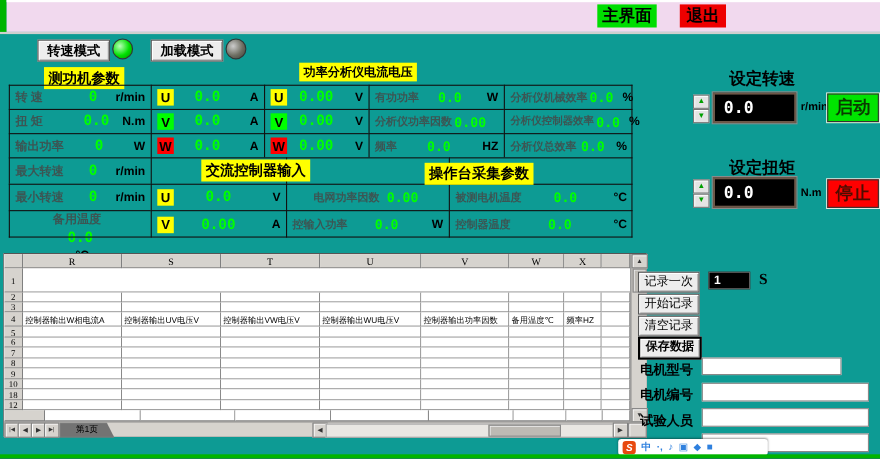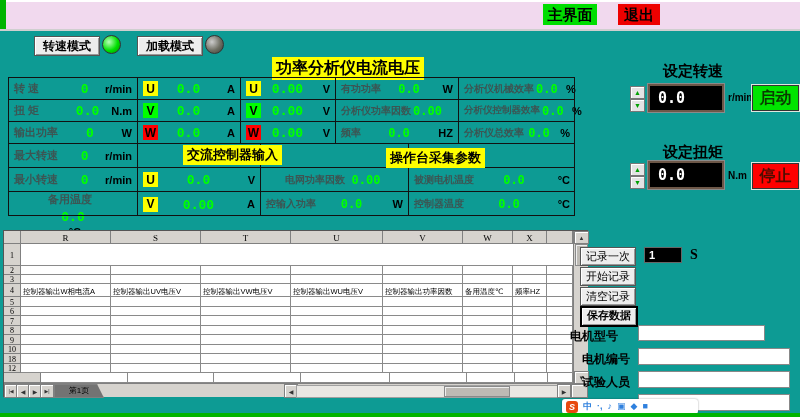--- a/index.html
+++ b/index.html
@@ -109,21 +109,22 @@
   <div class="abs titlebar"></div>
   <div class="abs btn-main">主界面</div>
   <div class="abs btn-exit">退出</div>
   <div class="abs grayline"></div>
 
   <div class="abs mode-btn" style="left:34px;top:36px;width:64px;">转速模式</div>
   <div class="abs led led-on" style="left:102px;top:35px;"></div>
   <div class="abs mode-btn" style="left:137px;top:36px;width:64px;">加载模式</div>
   <div class="abs led led-off" style="left:205px;top:35px;"></div>
 
-  <div class="abs yhead" style="left:272px;top:57px;font-size:16px;">功率分析仪电流电压</div>
+  <div class="abs yhead" style="left:40px;top:61px;">测功机参数</div>
+  <div class="abs yhead" style="left:272px;top:57px;font-size:11px;">功率分析仪电流电压</div>
 
   <div class="pc" style="left:8px;top:77px;width:129px;height:22px;">
     <span class="plabel" style="width:50px;">转 速</span>
     <span class="pval">0</span>
     <span class="punit">r/min</span>
   </div>
   <div class="pc" style="left:137px;top:77px;width:103px;height:22px;">
     <span class="badge bg-u">U</span>
     <span class="pval">0.0</span>
     <span class="punit">A</span>
@@ -463,21 +464,21 @@
     </div>
   </div>
 
   <div class="abs rec-btn" style="left:580px;top:247px;">记录一次</div>
   <div class="abs interval-display" style="left:644px;top:247px;width:38px;height:16px;">1</div>
   <div class="abs s-unit" style="left:690px;top:247px;">S</div>
   <div class="abs rec-btn" style="left:580px;top:267px;">开始记录</div>
   <div class="abs rec-btn" style="left:580px;top:287px;">清空记录</div>
   <div class="abs rec-btn default" style="left:580px;top:306px;">保存数据</div>
 
-  <div class="abs info-label" style="left:570px;top:328px;font-family:Liberation Serif, serif;">电机型号</div>
+  <div class="abs info-label" style="left:582px;top:328px;font-family:Liberation Serif, serif;">电机型号</div>
   <input class="info-input" style="left: 638px; top: 325px; width: 127px; height: 16px;" value="">
   <div class="abs info-label" style="left:582px;top:351px;">电机编号</div>
   <input class="info-input" style="left: 638px; top: 348px; width: 152px; height: 17px;" value="">
   <div class="abs info-label" style="left:582px;top:374px;">试验人员</div>
   <input class="info-input" style="left: 638px; top: 371px; width: 152px; height: 17px;" value="">
   <div class="abs info-label" style="left:582px;top:397px;">检验人员</div>
   <input class="info-input" style="left: 638px; top: 394px; width: 152px; height: 17px;" value="">
 
   <div class="abs ime">
     <span class="ime-logo">S</span>

